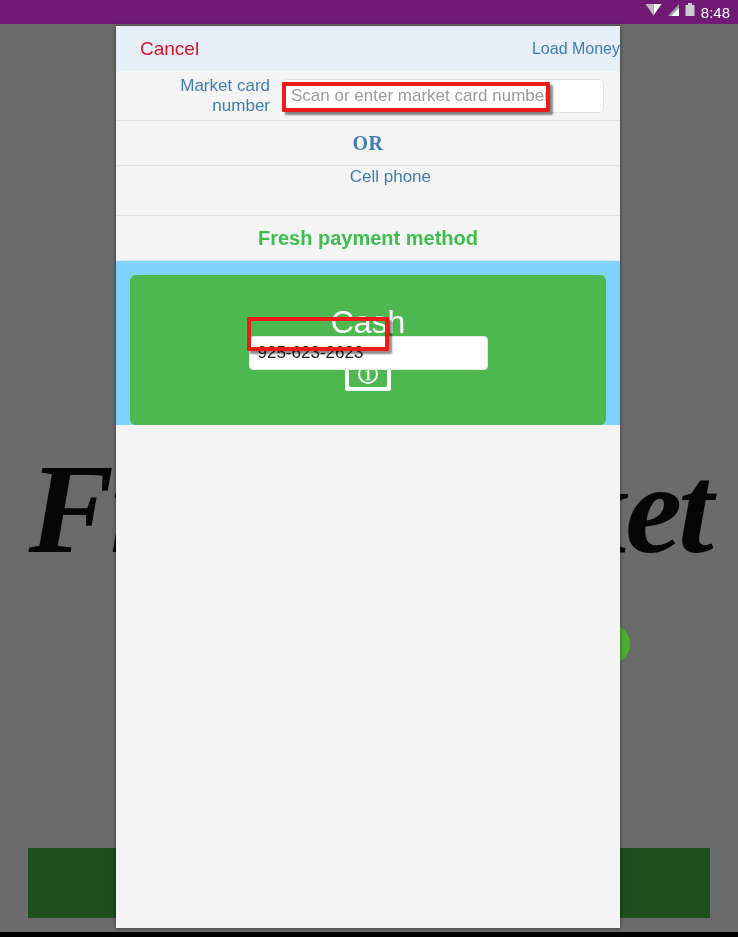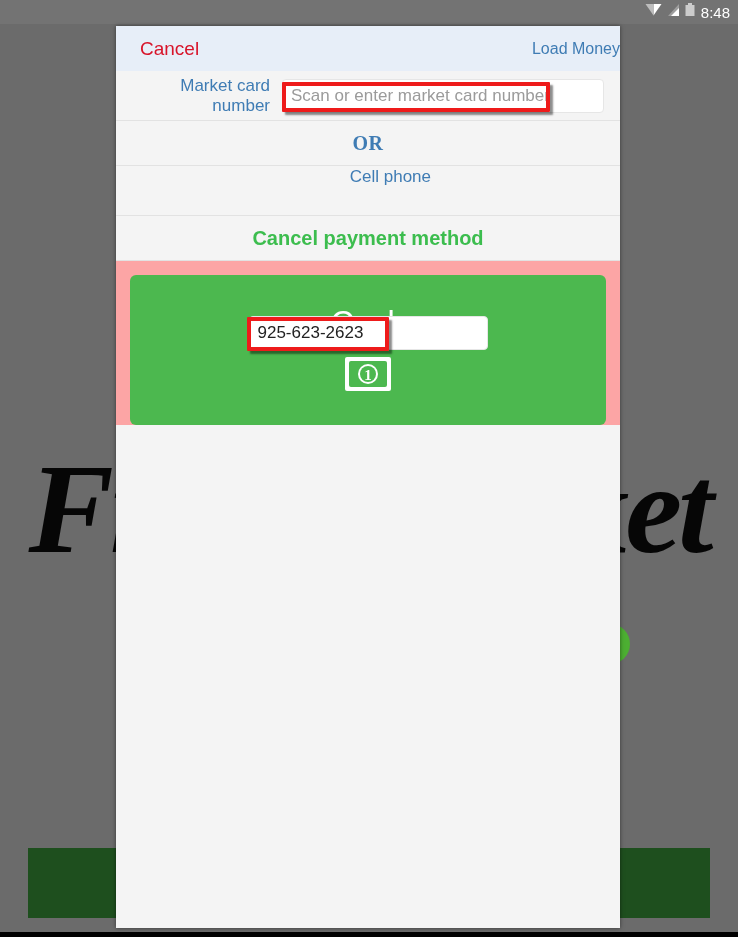--- a/index.html
+++ b/index.html
@@ -13,21 +13,21 @@
   #screen {
     position: relative;
     width: 738px; height: 937px;
     overflow: hidden;
   }
 
   
   #statusbar {
     position: absolute; top: 0; left: 0;
     width: 738px; height: 24px;
-    background: #737373;
+    background: #701a75;
     display: flex; align-items: center; justify-content: flex-end;
     padding-right: 8px;
   }
   #statusbar .sb-icons { display: flex; align-items: center; gap: 5px; }
   .sb-clock {
     color: #ffffff; font-size: 15px; line-height: 15px;
     font-family: "Liberation Sans", sans-serif; margin-left: 6px;
   }
 
   
@@ -75,21 +75,21 @@
   #bg-cta span {
     color: #9aa89a; font-size: 32px;
     font-family: "Liberation Sans", sans-serif;
   }
 
   
   #dialog {
     position: absolute;
     left: 116px; top: 26px;
     width: 504px; height: 902px;
-    background: #fca5a5;
+    background: #7dd3fc;
     box-shadow: 0 0 4px rgba(0,0,0,0.5);
     overflow: hidden;
     display: flex; flex-direction: column;
   }
 
   .dlg-header {
     position: relative;
     height: 45px; flex: 0 0 45px;
     background: #e7eef8;
     display: flex; align-items: center;
@@ -155,21 +155,21 @@
   .row-or {
     justify-content: center;
     height: 45px; min-height: 45px; font-family: Liberation Serif, serif;
   }
   .or-text {
     color: #3f7cb4; font-size: 20px; font-weight: bold;
     letter-spacing: 0.5px;
   }
 
   .row-phone { height: 50px; flex-direction: column; }
-  .row-phone .txt-input { width: 100%; }
+  .row-phone .txt-input { width: 100%; margin-top: 20px; }
 
   .row-pin { height: 50px; }
   .row-pin .txt-input { width: 100%; }
 
   .clear-btn {
     position: absolute; right: 16px; top: 50%;
     transform: translateY(-50%);
     width: 22px; height: 22px;
     cursor: pointer;
   }
@@ -270,21 +270,21 @@
     <div class="form-row row-phone">
       <div class="row-label">Cell phone</div>
       <div class="field-wrap">
         <input class="txt-input" type="text" value="925-623-2623" style="">
         <div class="hl" style="left:-2px; top:1px; width:142px; height:34px;"></div>
       </div>
     </div>
 
 
     <div class="form-row row-select">
-      <span class="select-text">Cancel payment method</span>
+      <span class="select-text">Fresh payment method</span>
     </div>
 
     <div class="pay-row">
 
       <button class="pay-btn">
         <span class="pay-label">Cash</span>
         <span class="pay-icon">
           <svg width="46" height="34" viewBox="0 0 46 34">
             <rect x="0" y="0" width="46" height="34" rx="2" fill="#ffffff"></rect>
             <rect x="4" y="4" width="38" height="26" rx="2" fill="#4cb84f"></rect>

